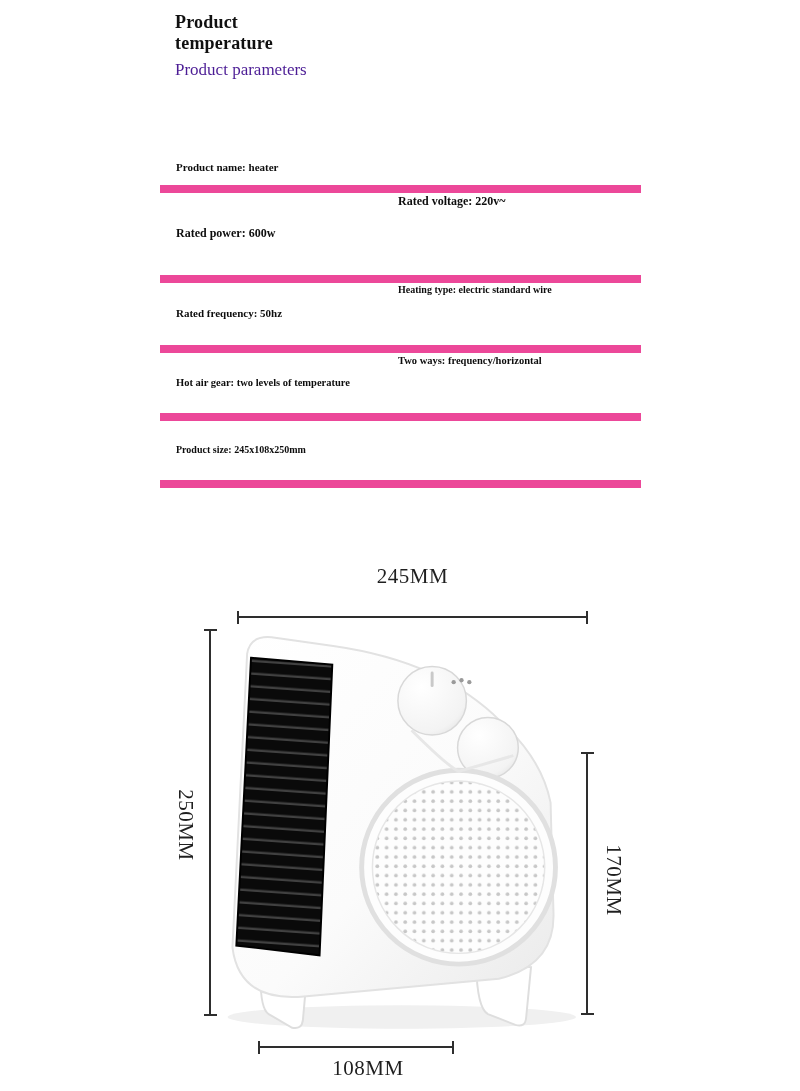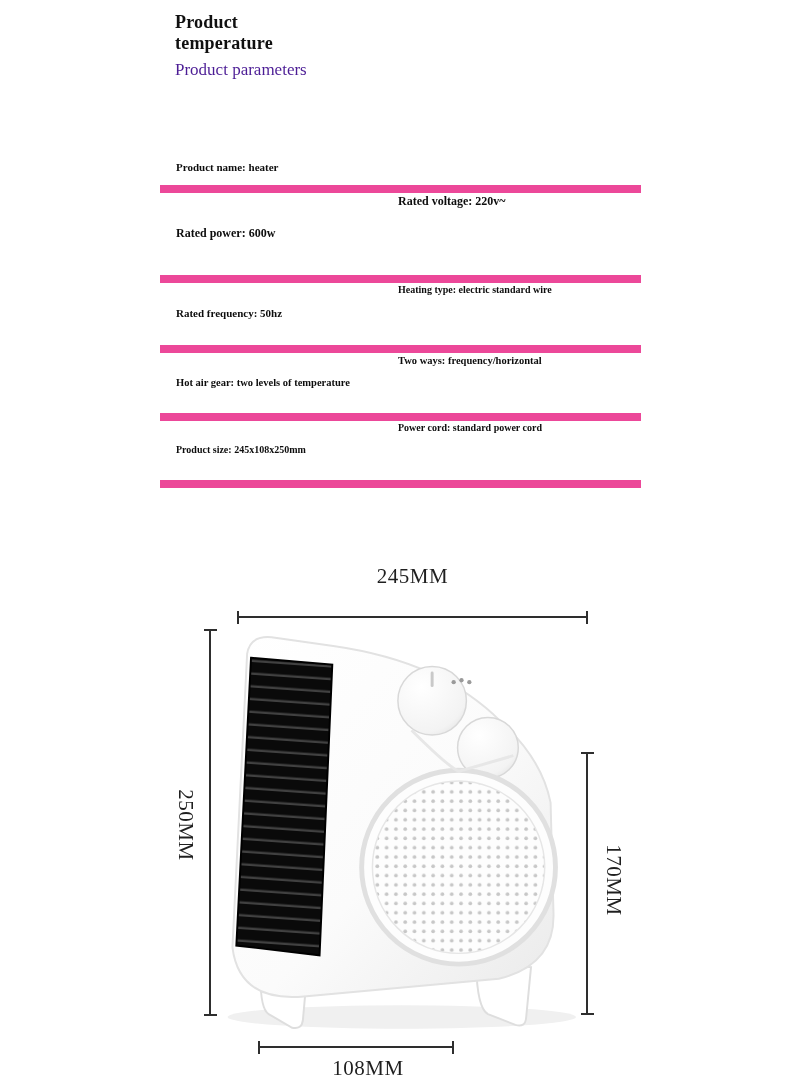--- a/index.html
+++ b/index.html
@@ -145,23 +145,20 @@
         <span class="cell c-sm2 wrap-left">Hot air gear: two levels of temperature</span>
       </div>
       <div class="col2">
         <span class="cell c-sm2 nowrap">Two ways: frequency/horizontal</span>
       </div>
     </div>
 
     <div class="row row4">
       <div class="col1">
         <span class="cell c-xl">Product size: 245x108x250mm</span>
-      </div>
-      <div class="col2">
-        <span class="cell c-sm wrap-center">Power cord: standard power cord</span>
       </div>
     </div>
   </div>
 
   <div class="dim-label" style="left:237px; top:564px; width:351px;">245MM</div>
   <div class="dim-line-h" style="left:237px; top:616px; width:351px;"></div>
 
   <div class="dim-line-v" style="left:209px; top:629px; height:387px;"></div>
   <div class="dim-label rot90" style="left:125px; top:812px; width:120px; height:26px;">250MM</div>
 

